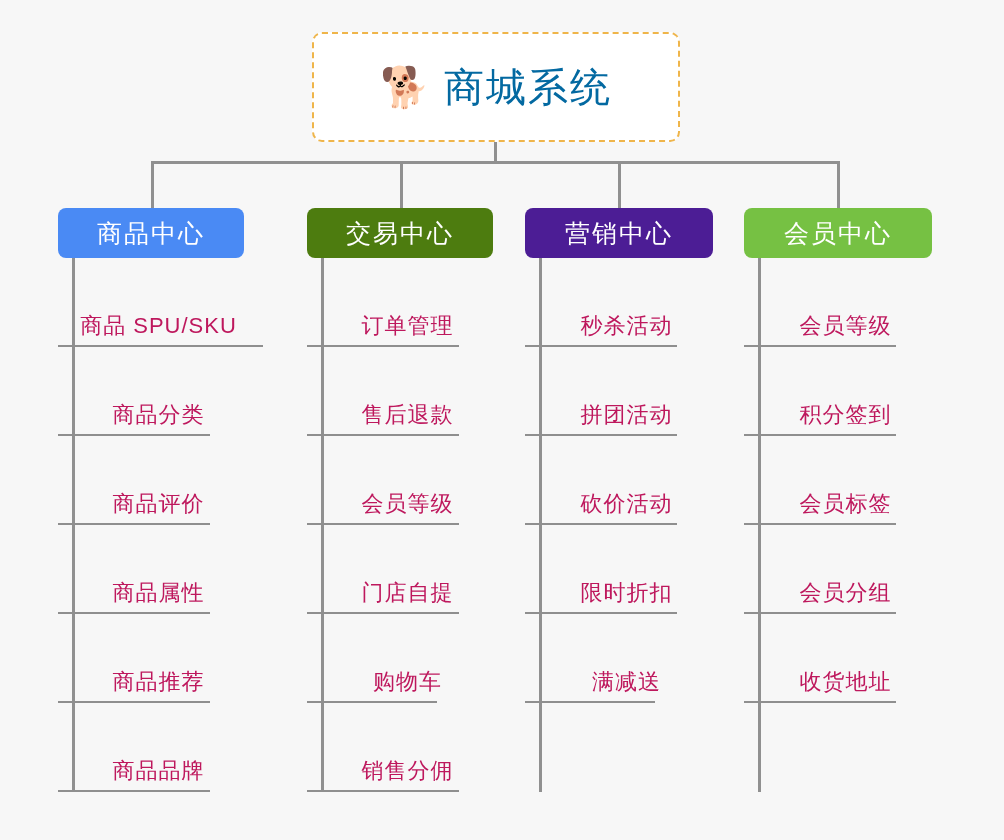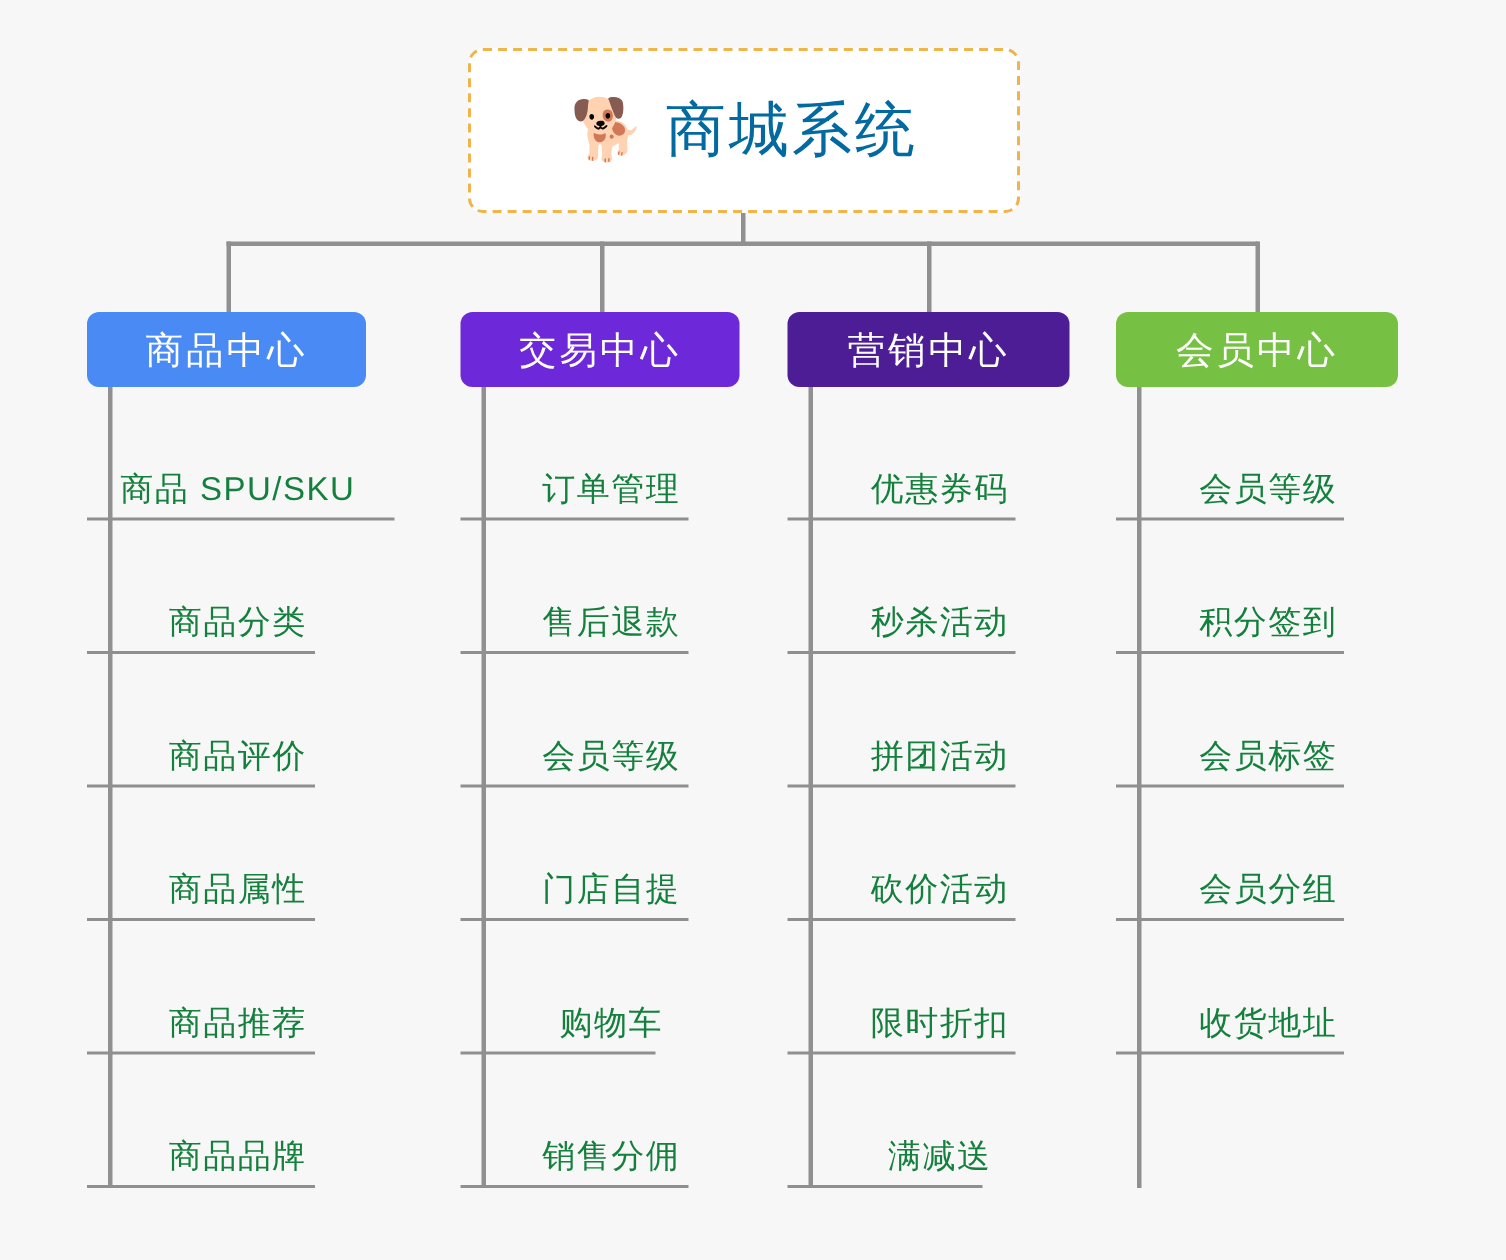--- a/index.html
+++ b/index.html
@@ -101,21 +101,21 @@
   }
   .leaf-underline {
     position: absolute;
     left: 0;
     bottom: 0;
     height: 2px;
     background: #8f8f8f;
   }
   .leaf-label {
     font-size: 22px;
-    color: #15803d;
+    color: #be185d;
     letter-spacing: 1px;
     white-space: nowrap;
     position: relative;
     z-index: 2;
     padding: 0 6px;
   }
 </style>
 </head>
 <body>
 
@@ -161,21 +161,21 @@
           <div class="leaf-underline" style="width: 152px; left: -15px;"></div>
           <span class="leaf-label">商品推荐</span>
         </div>
         <div class="leaf">
           <div class="leaf-underline" style="width: 152px; left: -15px;"></div>
           <span class="leaf-label">商品品牌</span>
         </div>
       </div>
     </div>
     <div class="column" style="left: 307px; width: 186px;">
-      <div class="col-head" style="background: #6d28d9; align-items: center;">
+      <div class="col-head" style="background: #4d7c0f; align-items: center;">
         <span>交易中心</span>
       </div>
       <div class="leaf-list">
         <div class="spine" style="height: 534px;"></div>
         <div class="leaf">
           <div class="leaf-underline" style="width: 152px; left: -15px;"></div>
           <span class="leaf-label">订单管理</span>
         </div>
         <div class="leaf">
           <div class="leaf-underline" style="width: 152px; left: -15px;"></div>
@@ -200,24 +200,20 @@
       </div>
     </div>
     <div class="column" style="left: 525px; width: 188px;">
       <div class="col-head" style="background: #4c1d95;">
         <span>营销中心</span>
       </div>
       <div class="leaf-list">
         <div class="spine" style="height: 534px;"></div>
         <div class="leaf">
           <div class="leaf-underline" style="width: 152px; left: -15px;"></div>
-          <span class="leaf-label">优惠券码</span>
-        </div>
-        <div class="leaf">
-          <div class="leaf-underline" style="width: 152px; left: -15px;"></div>
           <span class="leaf-label">秒杀活动</span>
         </div>
         <div class="leaf">
           <div class="leaf-underline" style="width: 152px; left: -15px;"></div>
           <span class="leaf-label">拼团活动</span>
         </div>
         <div class="leaf">
           <div class="leaf-underline" style="width: 152px; left: -15px;"></div>
           <span class="leaf-label">砍价活动</span>
         </div>

